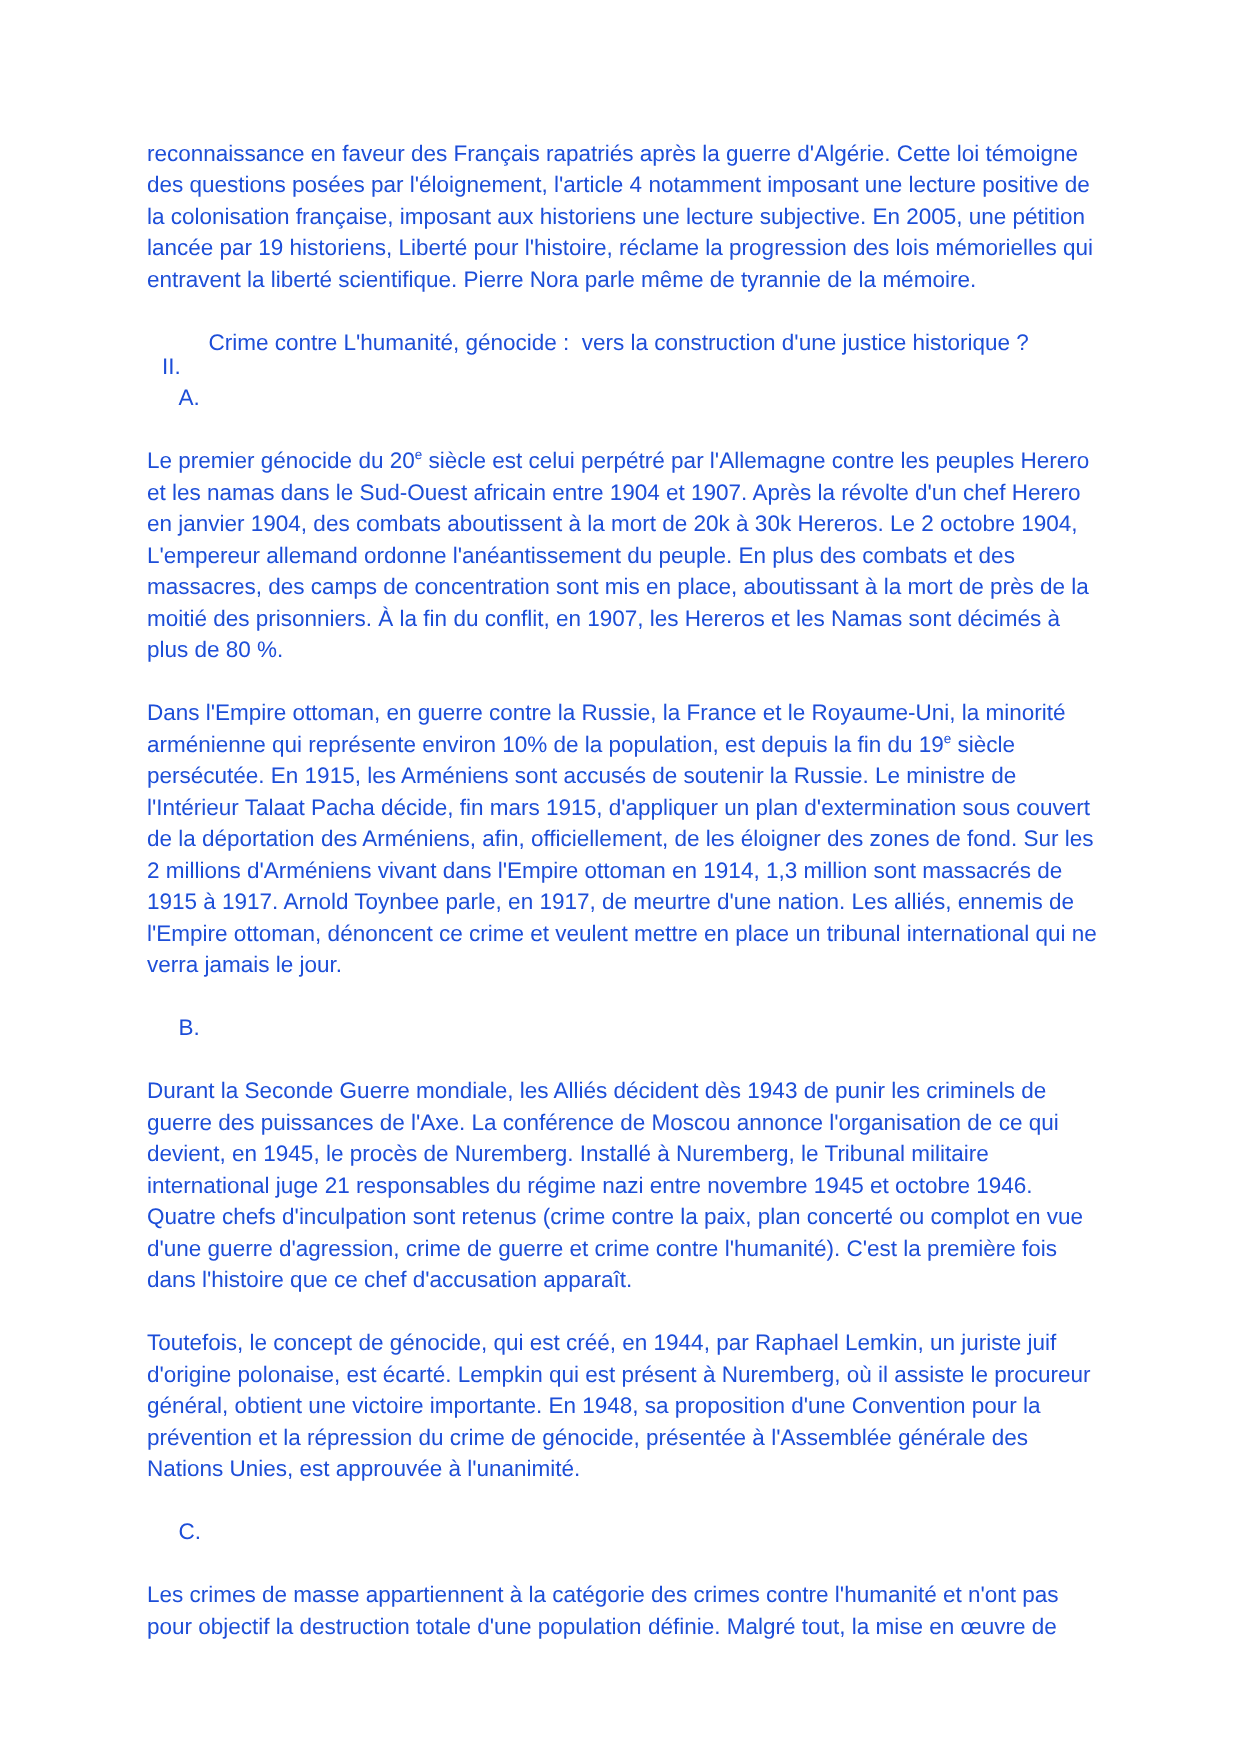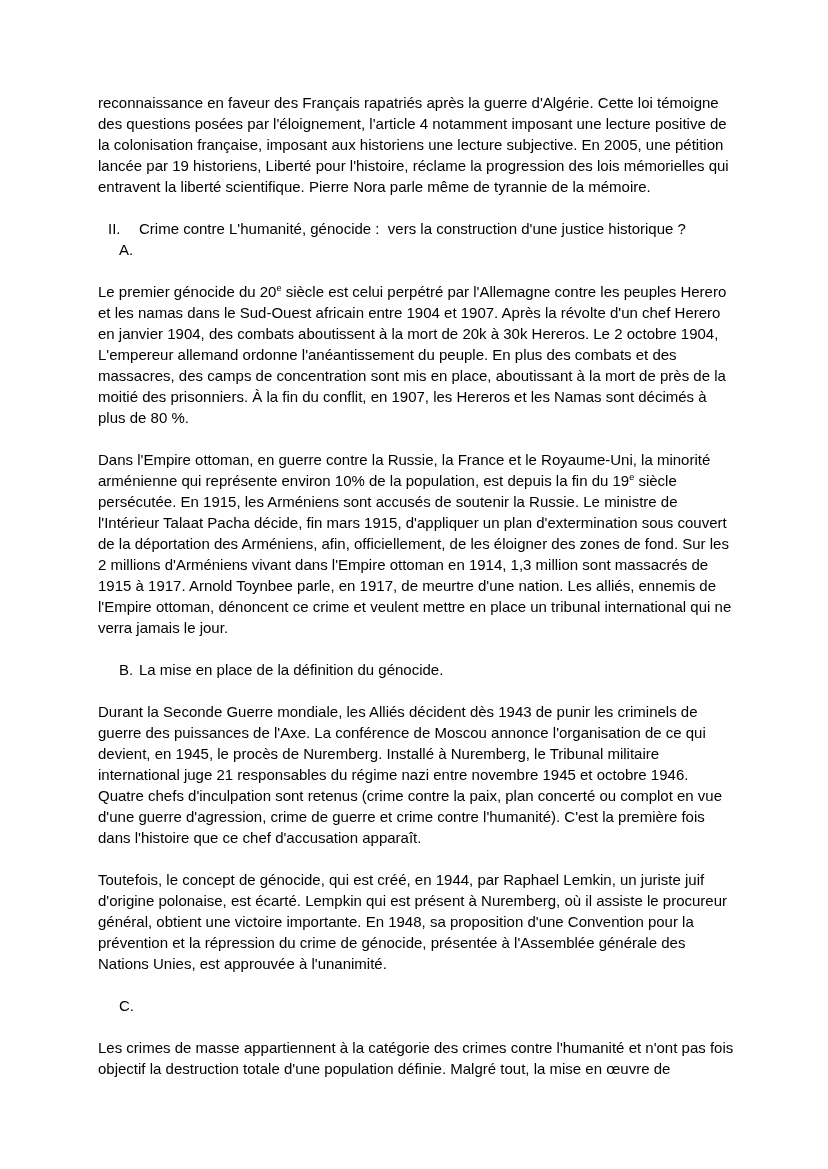--- a/index.html
+++ b/index.html
@@ -4,36 +4,36 @@
 <style>
   html, body { margin: 0; padding: 0; background: #ffffff; }
   .page {
     position: relative;
     width: 828px;
     height: 1169px;
     background: #ffffff;
     font-family: "Liberation Sans", sans-serif;
     font-size: 15px;
     line-height: 21px;
-    color: #000000;
+    color: #1d4ed8;
     overflow: hidden;
   }
   .doc {
     position: absolute;
     left: 98px;
     top: 92px;
     width: 640px;
   }
   .para {
     margin: 0 0 21px 0;
     white-space: pre-wrap;
   }
   .tight { margin-bottom: 0; }
   .h1row { display: flex; padding-left: 10px; }
-  .h1row .marker { flex: 0 0 31px; width: 31px; }
+  .h1row .marker { flex: 0 0 31px; width: 31px; margin-top: 16px; }
   .h2row { display: flex; padding-left: 21px; }
   .h2row .marker { flex: 0 0 20px; width: 20px; }
   .txt { white-space: pre-wrap; text-align: center; }
   sup.ord { font-size: 9px; line-height: 0; vertical-align: super; }
 </style>
 </head>
 <body>
 
 <div class="page">
   <div class="doc">
@@ -44,24 +44,24 @@
         <span class="marker">II.</span>
         <span class="txt">Crime contre L'humanité, génocide :  vers la construction d'une justice historique ?</span>
       </div>
 
     <div class="h2row para"><span class="marker">A.</span></div>
 
     <p class="para"><span class="txt">Le premier génocide du 20</span><sup class="ord">e</sup><span class="txt"> siècle est celui perpétré par l'Allemagne contre les peuples Herero et les namas dans le Sud-Ouest africain entre 1904 et 1907. Après la révolte d'un chef Herero en janvier 1904, des combats aboutissent à la mort de 20k à 30k Hereros. Le 2 octobre 1904, L'empereur allemand ordonne l'anéantissement du peuple. En plus des combats et des massacres, des camps de concentration sont mis en place, aboutissant à la mort de près de la moitié des prisonniers. À la fin du conflit, en 1907, les Hereros et les Namas sont décimés à plus de 80 %.</span></p>
 
     <p class="para"><span class="txt">Dans l'Empire ottoman, en guerre contre la Russie, la France et le Royaume-Uni, la minorité arménienne qui représente environ 10% de la population, est depuis la fin du 19</span><sup class="ord">e</sup><span class="txt"> siècle persécutée. En 1915, les Arméniens sont accusés de soutenir la Russie. Le ministre de l'Intérieur Talaat Pacha décide, fin mars 1915, d'appliquer un plan d'extermination sous couvert de la déportation des Arméniens, afin, officiellement, de les éloigner des zones de fond. Sur les 2 millions d'Arméniens vivant dans l'Empire ottoman en 1914, 1,3 million sont massacrés de 1915 à 1917. Arnold Toynbee parle, en 1917, de meurtre d'une nation. Les alliés, ennemis de l'Empire ottoman, dénoncent ce crime et veulent mettre en place un tribunal international qui ne verra jamais le jour.</span></p>
 
-    <div class="h2row para"><span class="marker">B.</span><span class="txt">La mise en place de la définition du génocide.</span></div>
+    <div class="h2row para"><span class="marker">B.</span></div>
 
     <p class="para">Durant la Seconde Guerre mondiale, les Alliés décident dès 1943 de punir les criminels de guerre des puissances de l'Axe. La conférence de Moscou annonce l'organisation de ce qui devient, en 1945, le procès de Nuremberg. Installé à Nuremberg, le Tribunal militaire international juge 21 responsables du régime nazi entre novembre 1945 et octobre 1946. Quatre chefs d'inculpation sont retenus (crime contre la paix, plan concerté ou complot en vue d'une guerre d'agression, crime de guerre et crime contre l'humanité). C'est la première fois dans l'histoire que ce chef d'accusation apparaît.</p>
 
     <p class="para">Toutefois, le concept de génocide, qui est créé, en 1944, par Raphael Lemkin, un juriste juif d'origine polonaise, est écarté. Lempkin qui est présent à Nuremberg, où il assiste le procureur général, obtient une victoire importante. En 1948, sa proposition d'une Convention pour la prévention et la répression du crime de génocide, présentée à l'Assemblée générale des Nations Unies, est approuvée à l'unanimité.</p>
 
     <div class="h2row para"><span class="marker">C.</span></div>
 
-    <p class="para">Les crimes de masse appartiennent à la catégorie des crimes contre l'humanité et n'ont pas fois objectif la destruction totale d'une population définie. Malgré tout, la mise en œuvre de</p>
+    <p class="para">Les crimes de masse appartiennent à la catégorie des crimes contre l'humanité et n'ont pas pour objectif la destruction totale d'une population définie. Malgré tout, la mise en œuvre de</p>
 
   </div>
 </div>
 
 </body></html>

